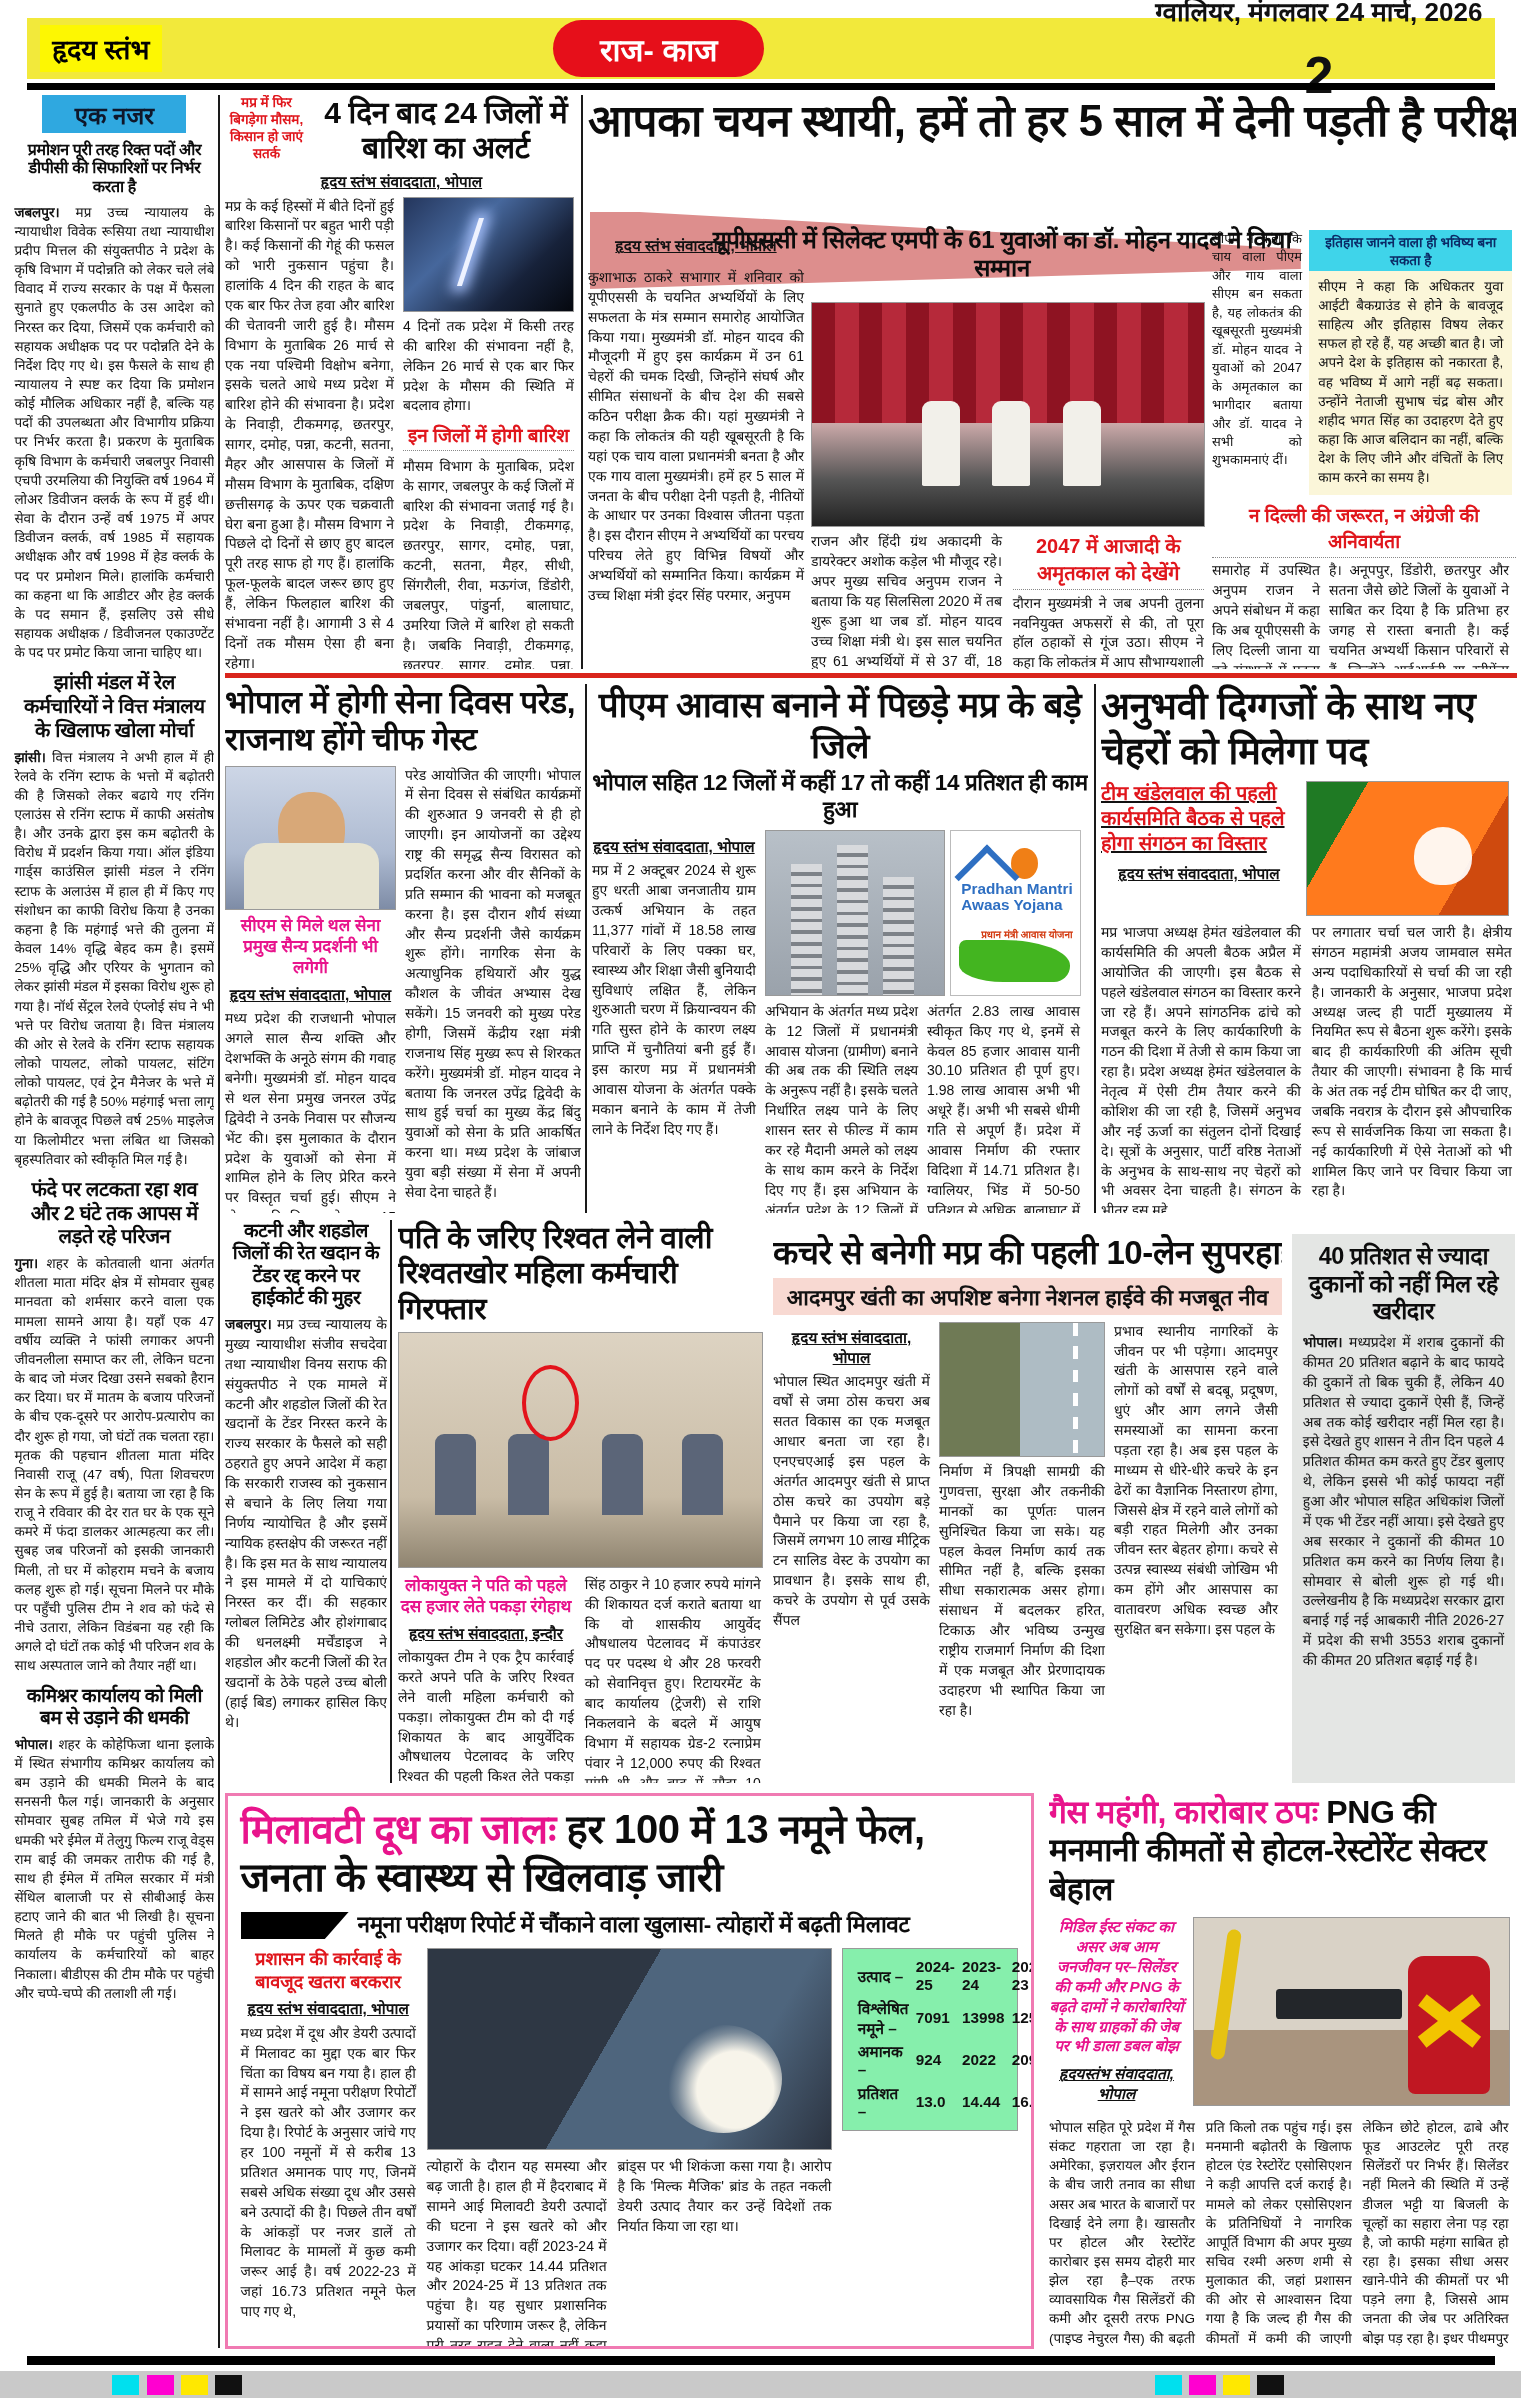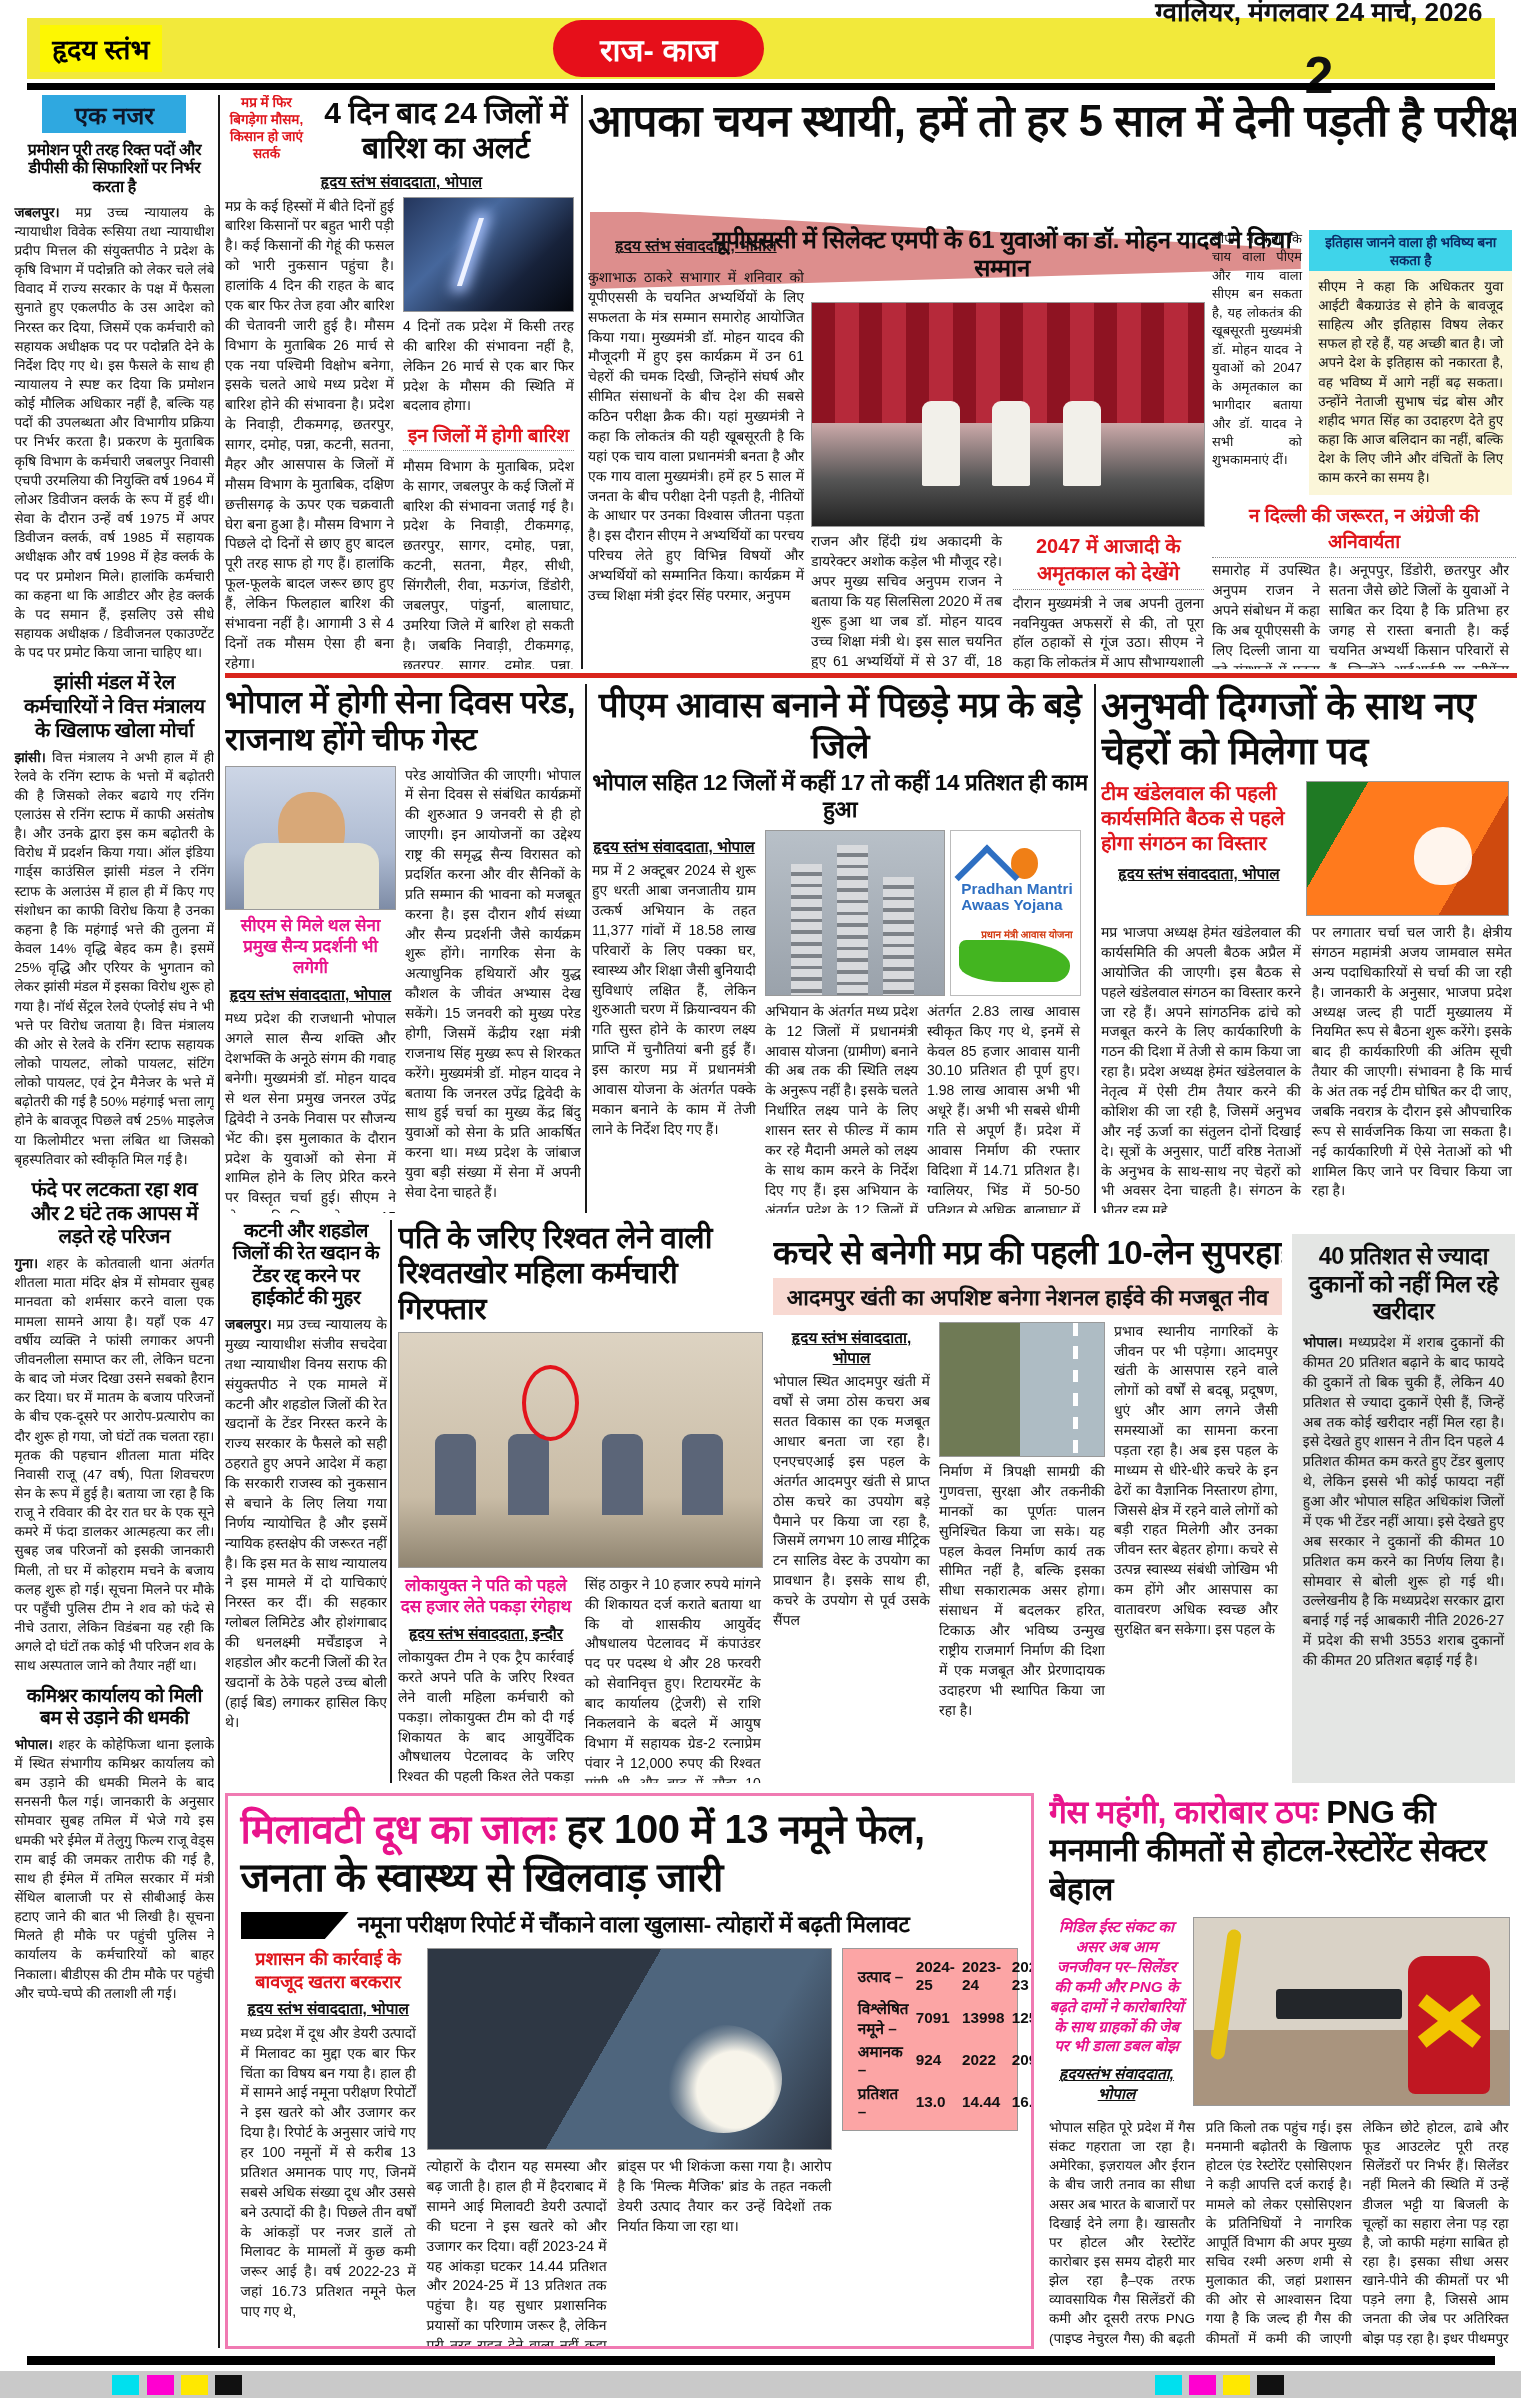--- a/index.html
+++ b/index.html
@@ -57,21 +57,21 @@
   .gray-box{background:#e4e6e4;padding:9px 10.8px;box-sizing:border-box;}
   .pink-strip{background:#f8d9d2;font-weight:bold;text-align:center;}
   .milk-box{border:3.6px solid #f07ab2;box-sizing:border-box;background:#fff;padding:9px 12.6px;}
   .arrow-blk{background:#000;clip-path:polygon(0 0,100% 0,78% 100%,0 100%);}
   .pmay{background:#fff;border:0.9px solid #bbb;position:relative;box-sizing:border-box;}
   .pmay .sun{position:absolute;left:46%;top:10%;width:27px;height:31px;background:#f07f16;border-radius:50%;}
   .pmay .roof{position:absolute;left:10%;top:14%;width:40px;height:40px;border:6.3px solid #2e6fc2;border-right:none;border-bottom:none;transform:rotate(45deg);}
   .pmay .hand{position:absolute;left:6%;bottom:8%;width:86%;height:26%;background:#43b520;border-radius:7.2px 60% 16px 40%;}
   .pmay .en{position:absolute;right:6%;top:30%;color:#2e6fc2;font-weight:bold;font-size:15.3px;line-height:1.1;text-align:left;}
   .pmay .hi{position:absolute;right:6%;top:58%;color:#d33a10;font-weight:bold;font-size:10px;}
-  .table-box{background:#fca5a5;border:0.9px solid #9a9a9a;font-size:15.3px;font-weight:bold;padding:7.2px 10.8px;box-sizing:border-box;}
+  .table-box{background:#86efac;border:0.9px solid #9a9a9a;font-size:15.3px;font-weight:bold;padding:7.2px 10.8px;box-sizing:border-box;}
   .table-box table{width:100%;border-collapse:collapse;}
   .table-box td{padding:1.8px 3.6px;}
   .footer-strip{position:absolute;background:#c9c9c9;}
   .sq{position:absolute;width:27px;height:20px;}
 </style>
 </head>
 <body>
 
 <div id="page">
 
@@ -222,21 +222,21 @@
           <div class="btxt" style="width:153px;">अंतर्गत 2.83 लाख आवास स्वीकृत किए गए थे, इनमें से केवल 85 हजार आवास यानी 30.10 प्रतिशत ही पूर्ण हुए। 1.98 लाख आवास अभी भी अधूरे हैं। अभी भी सबसे धीमी गति से अपूर्ण हैं। प्रदेश में आवास निर्माण की रफ्तार विदिशा में 14.71 प्रतिशत है। ग्वालियर, भिंड में 50-50 प्रतिशत से अधिक, बालाघाट में 34.92 प्रतिशत ही काम हो पाया। हालांकि संभाग श्रेणी में जबलपुर, शहडोल और उज्जैन में बेहतर कार्य हुआ है।</div>
         </div>
       </div>
     </div>
   </div>
   <div class="vrule" style="left:1094px;top:684px;height:529px;"></div>
 
   <div class="abs" style="left:1101px;top:684px;width:414px;height:529px;overflow:hidden;">
     <div class="hl" style="font-size:38px;">अनुभवी दिग्गजों के साथ नए चेहरों को मिलेगा पद</div>
     <div class="flex" style="gap:9px;margin-top:7.2px;">
-      <div style="width:196px;">
+      <div style="width:196px;text-decoration:underline;">
         <div class="kicker-red" style="font-size:20px;text-align:left;">टीम खंडेलवाल की पहली कार्यसमिति बैठक से पहले होगा संगठन का विस्तार</div>
         <div class="byline" style="margin-top:7.2px;">हृदय स्तंभ संवाददाता, भोपाल</div>
       </div>
       <div class="ph bjp-ph" style="width:203px;height:135px;">
         <div class="lotus"></div>
       </div>
     </div>
     <div class="flex" style="gap:10.8px;margin-top:7.2px;">
       <div class="btxt" style="width:200px;">मप्र भाजपा अध्यक्ष हेमंत खंडेलवाल की कार्यसमिति की अपली बैठक अप्रैल में आयोजित की जाएगी। इस बैठक से पहले खंडेलवाल संगठन का विस्तार करने जा रहे हैं। अपने सांगठनिक ढांचे को मजबूत करने के लिए कार्यकारिणी के गठन की दिशा में तेजी से काम किया जा रहा है। प्रदेश अध्यक्ष हेमंत खंडेलवाल के नेतृत्व में ऐसी टीम तैयार करने की कोशिश की जा रही है, जिसमें अनुभव और नई ऊर्जा का संतुलन दोनों दिखाई दे। सूत्रों के अनुसार, पार्टी वरिष्ठ नेताओं के अनुभव के साथ-साथ नए चेहरों को भी अवसर देना चाहती है। संगठन के भीतर इस मुद्दे</div>
       <div class="btxt" style="width:200px;">पर लगातार चर्चा चल जारी है। क्षेत्रीय संगठन महामंत्री अजय जामवाल समेत अन्य पदाधिकारियों से चर्चा की जा रही है। जानकारी के अनुसार, भाजपा प्रदेश अध्यक्ष जल्द ही पार्टी मुख्यालय में नियमित रूप से बैठना शुरू करेंगे। इसके बाद ही कार्यकारिणी की अंतिम सूची तैयार की जाएगी। संभावना है कि मार्च के अंत तक नई टीम घोषित कर दी जाए, जबकि नवरात्र के दौरान इसे औपचारिक रूप से सार्वजनिक किया जा सकता है। नई कार्यकारिणी में ऐसे नेताओं को भी शामिल किए जाने पर विचार किया जा रहा है।</div>

